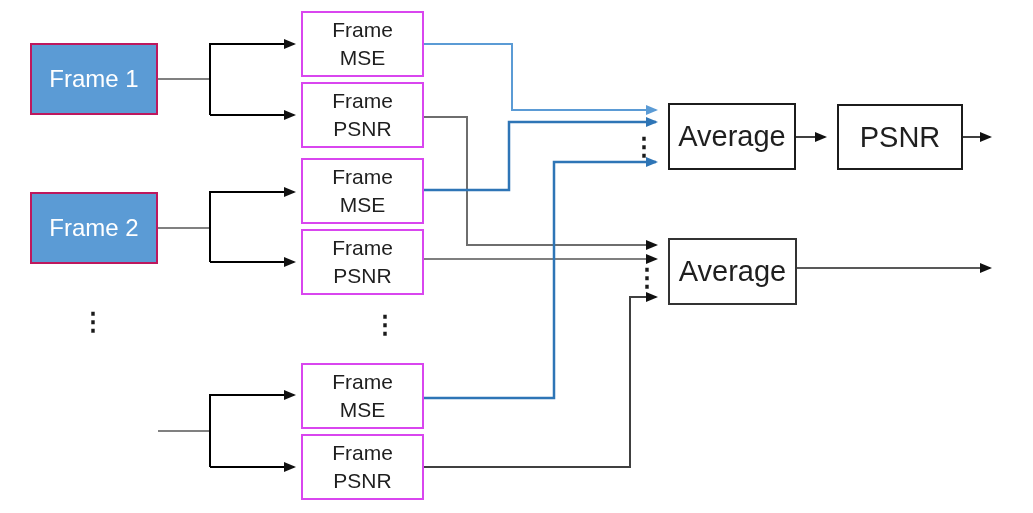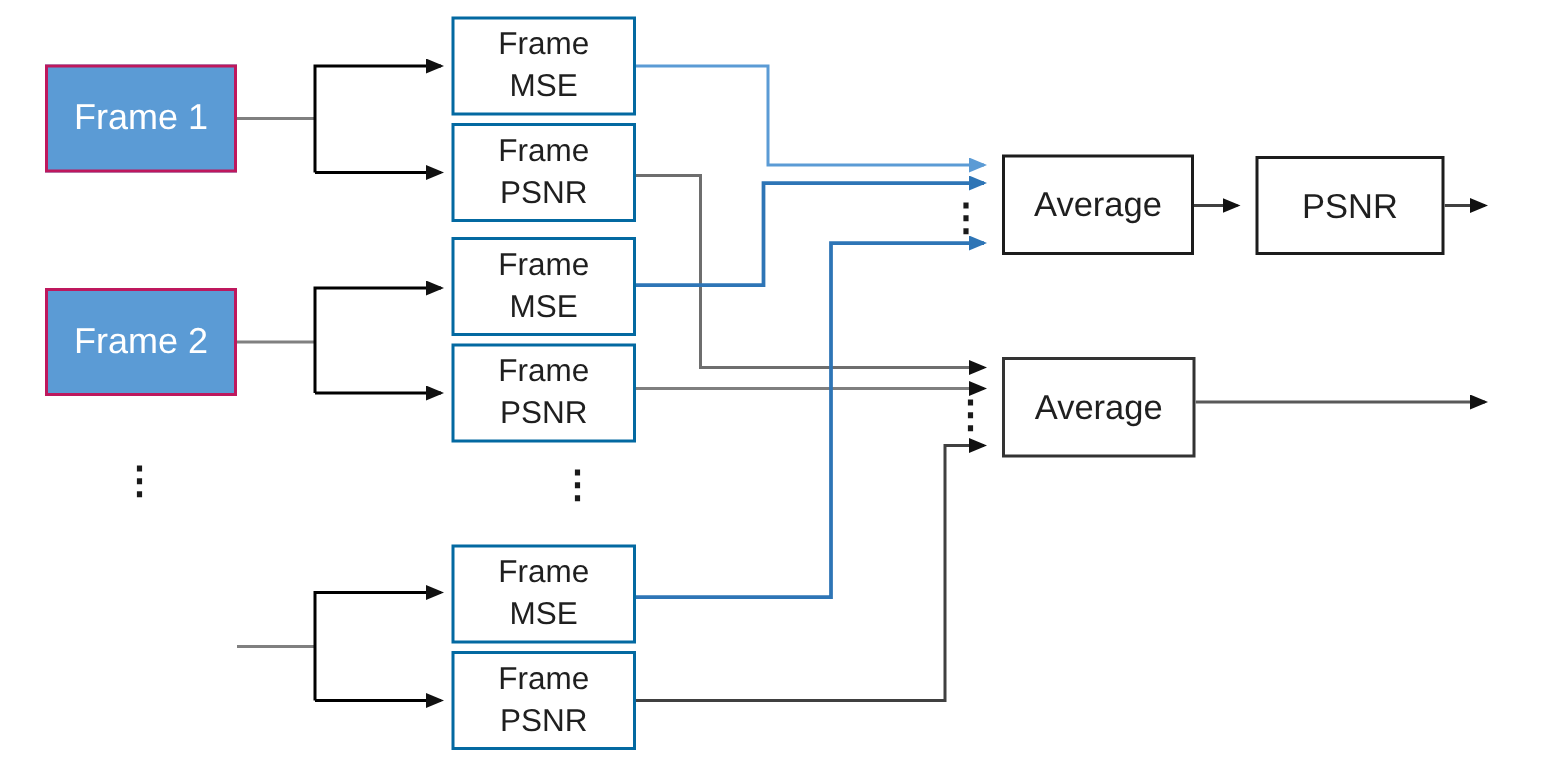--- a/index.html
+++ b/index.html
@@ -38,29 +38,29 @@
     background: #5b9bd5;
     border: 2px solid #be185d;
     color: #ffffff;
     font-size: 24px;
   }
   .metric-box {
     left: 301px;
     width: 123px;
     height: 66px;
     background: #ffffff;
-    border: 2px solid #0369a1;
+    border: 2px solid #d946ef;
     color: #1f1f1f;
     font-size: 21px;
   }
   .proc-box {
     background: #ffffff;
     border: 2px solid #1c1c1c;
     color: #1f1f1f;
-    font-size: 23px;
+    font-size: 29px;
   }
   .avg1 { left: 668px; top: 103px; width: 128px; height: 67px; }
   .psnr-out { left: 837px; top: 104px; width: 126px; height: 66px; }
   .avg2 { left: 668px; top: 238px; width: 129px; height: 67px; border-color: #333333; }
   .ellipsis {
     position: absolute;
     transform: translate(-50%, -50%);
     color: #1a1a1a;
     font-size: 25px;
     font-weight: bold;

